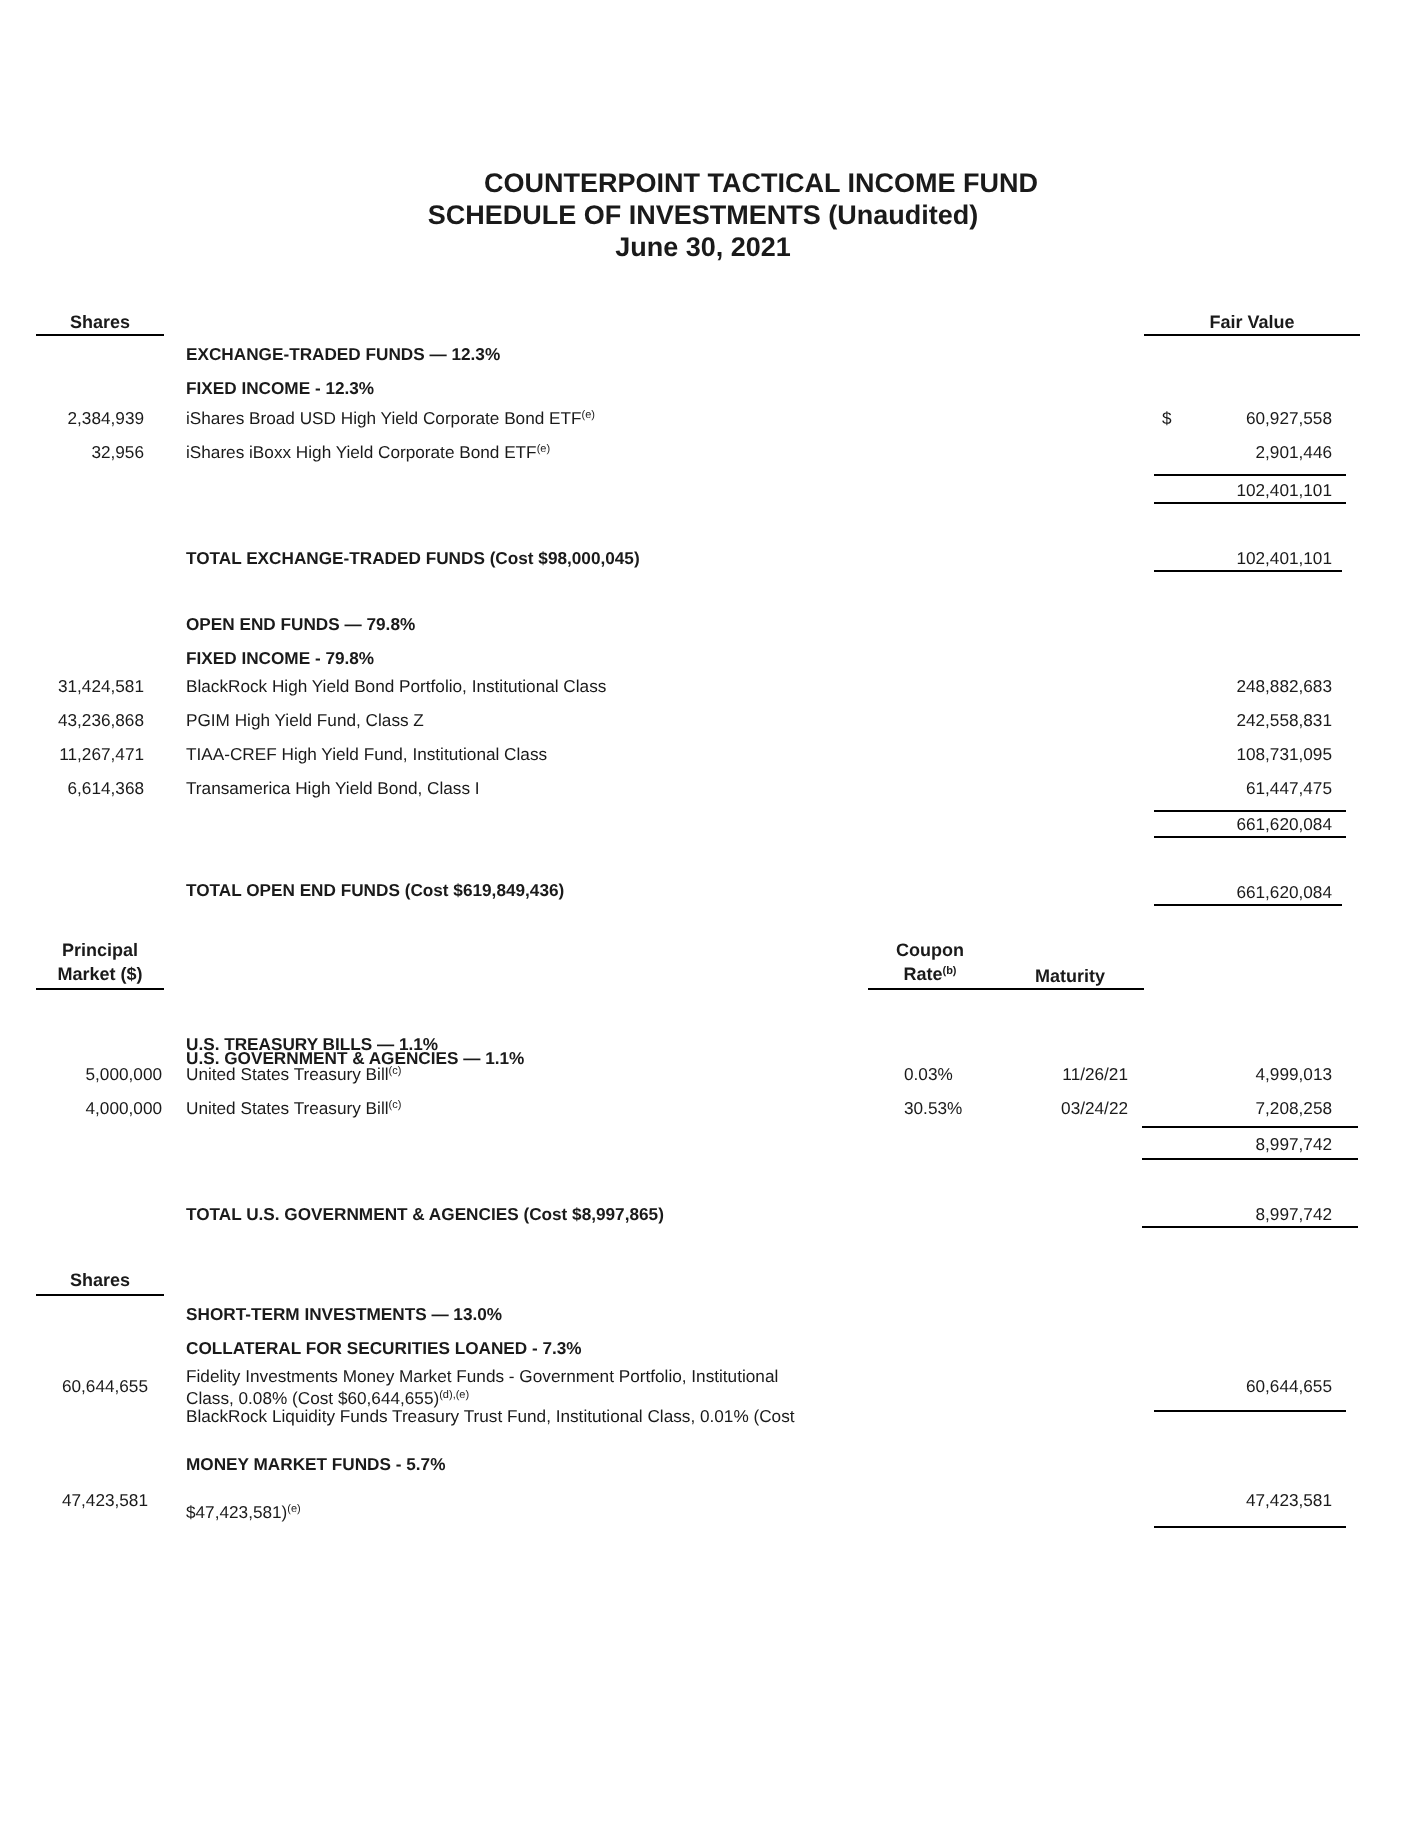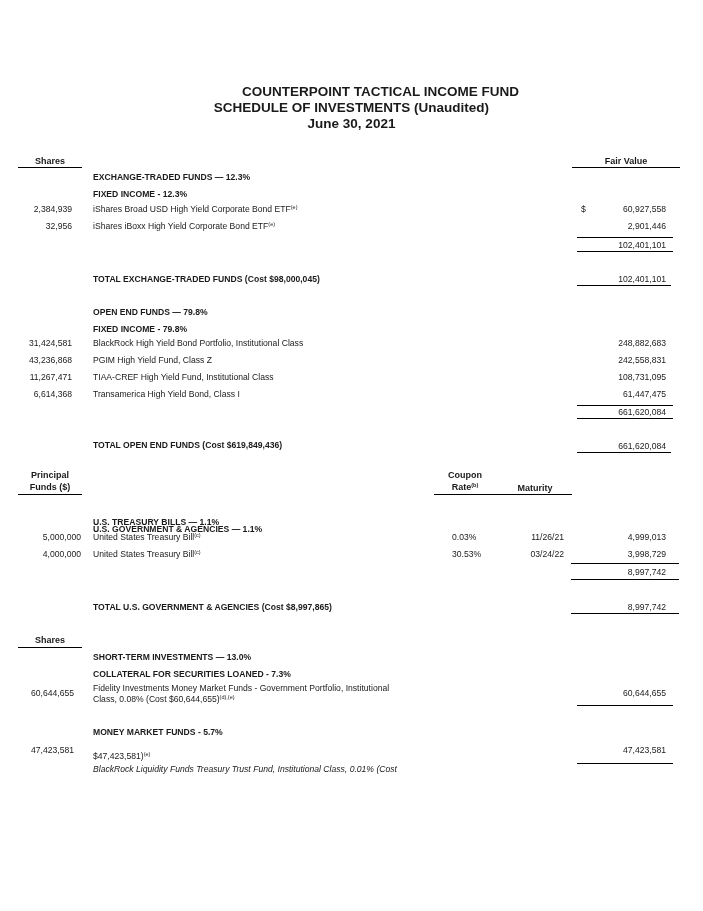--- a/index.html
+++ b/index.html
@@ -73,21 +73,21 @@
 </div>
 <div class="rule" style="left:577px; width:96px; top:405px;"></div>
 <div class="abs num" style="left:590px; width:76px; top:407px;">661,620,084</div>
 <div class="rule" style="left:577px; width:96px; top:418px;"></div>
 
 <div class="abs t bold" style="left:93px; top:440px;">TOTAL OPEN END FUNDS (Cost $619,849,436)</div>
 <div class="abs num" style="left:590px; width:76px; top:441px;">661,620,084</div>
 <div class="rule" style="left:577px; width:94px; top:452px;"></div>
 
 <div class="abs hdr" style="left:18px; width:64px; top:470px;">Principal</div>
-<div class="abs hdr" style="left:18px; width:64px; top:482px;">Funds ($)</div>
+<div class="abs hdr" style="left:18px; width:64px; top:482px;">Market ($)</div>
 <div class="rule" style="left:18px; width:64px; top:494px;"></div>
 
 <div class="abs hdr" style="left:434px; width:62px; top:470px;">Coupon</div>
 <div class="abs hdr" style="left:434px; width:62px; top:482px;"><span>Rate</span><sup>(b)</sup></div>
 <div class="abs hdr" style="left:500px; width:70px; top:483px;">Maturity</div>
 <div class="rule" style="left:434px; width:138px; top:494px;"></div>
 
 <div class="abs t bold" style="left:93px; top:524px;text-align:right;">U.S. GOVERNMENT &amp; AGENCIES — 1.1%</div>
 <div class="abs t bold" style="left:93px; top:517px;">U.S. TREASURY BILLS — 1.1%</div>
 
@@ -96,21 +96,21 @@
   <div class="abs t" style="left:93px; top:532px;"><span>United States Treasury Bill</span><sup>(c)</sup></div>
   <div class="abs t" style="left:452px; top:532px;">0.03%</div>
   <div class="abs num" style="left:500px; width:64px; top:532px;">11/26/21</div>
   <div class="abs num" style="left:590px; width:76px; top:532px;">4,999,013</div>
 </div>
 <div>
   <div class="abs num" style="left:10px; width:71px; top:549px;">4,000,000</div>
   <div class="abs t" style="left:93px; top:549px;"><span>United States Treasury Bill</span><sup>(c)</sup></div>
   <div class="abs t" style="left:452px; top:549px;">30.53%</div>
   <div class="abs num" style="left:500px; width:64px; top:549px;">03/24/22</div>
-  <div class="abs num" style="left:590px; width:76px; top:549px;">3,998,729</div>
+  <div class="abs num" style="left:590px; width:76px; top:549px;">7,208,258</div>
 </div>
 <div class="rule" style="left:571px; width:108px; top:563px;"></div>
 <div class="abs num" style="left:590px; width:76px; top:567px;">8,997,742</div>
 <div class="rule" style="left:571px; width:108px; top:579px;"></div>
 
 <div class="abs t bold" style="left:93px; top:602px;">TOTAL U.S. GOVERNMENT &amp; AGENCIES (Cost $8,997,865)</div>
 <div class="abs num" style="left:590px; width:76px; top:602px;">8,997,742</div>
 <div class="rule" style="left:571px; width:108px; top:613px;"></div>
 
 <div class="abs hdr" style="left:18px; width:64px; top:635px;">Shares</div>
@@ -124,17 +124,17 @@
   <div class="abs t" style="left:93px; top:683px;">Fidelity Investments Money Market Funds - Government Portfolio, Institutional</div>
   <div class="abs t" style="left:93px; top:694px;"><span>Class, 0.08% (Cost $60,644,655)</span><sup>(d),(e)</sup></div>
   <div class="abs num" style="left:590px; width:76px; top:688px;">60,644,655</div>
 </div>
 <div class="rule" style="left:577px; width:96px; top:705px;"></div>
 
 <div class="abs t bold" style="left:93px; top:727px;">MONEY MARKET FUNDS - 5.7%</div>
 
 <div>
   <div class="abs num" style="left:10px; width:64px; top:745px;">47,423,581</div>
-  <div class="abs t" style="left:93px; top:764px;font-style:italic;">BlackRock Liquidity Funds Treasury Trust Fund, Institutional Class, 0.01% (Cost</div>
+  <div class="abs t" style="left:93px; top:703px;">BlackRock Liquidity Funds Treasury Trust Fund, Institutional Class, 0.01% (Cost</div>
   <div class="abs t" style="left:93px; top:751px;"><span>$47,423,581)</span><sup>(e)</sup></div>
   <div class="abs num" style="left:590px; width:76px; top:745px;">47,423,581</div>
 </div>
 <div class="rule" style="left:577px; width:96px; top:763px;"></div>
 
 </body></html>

